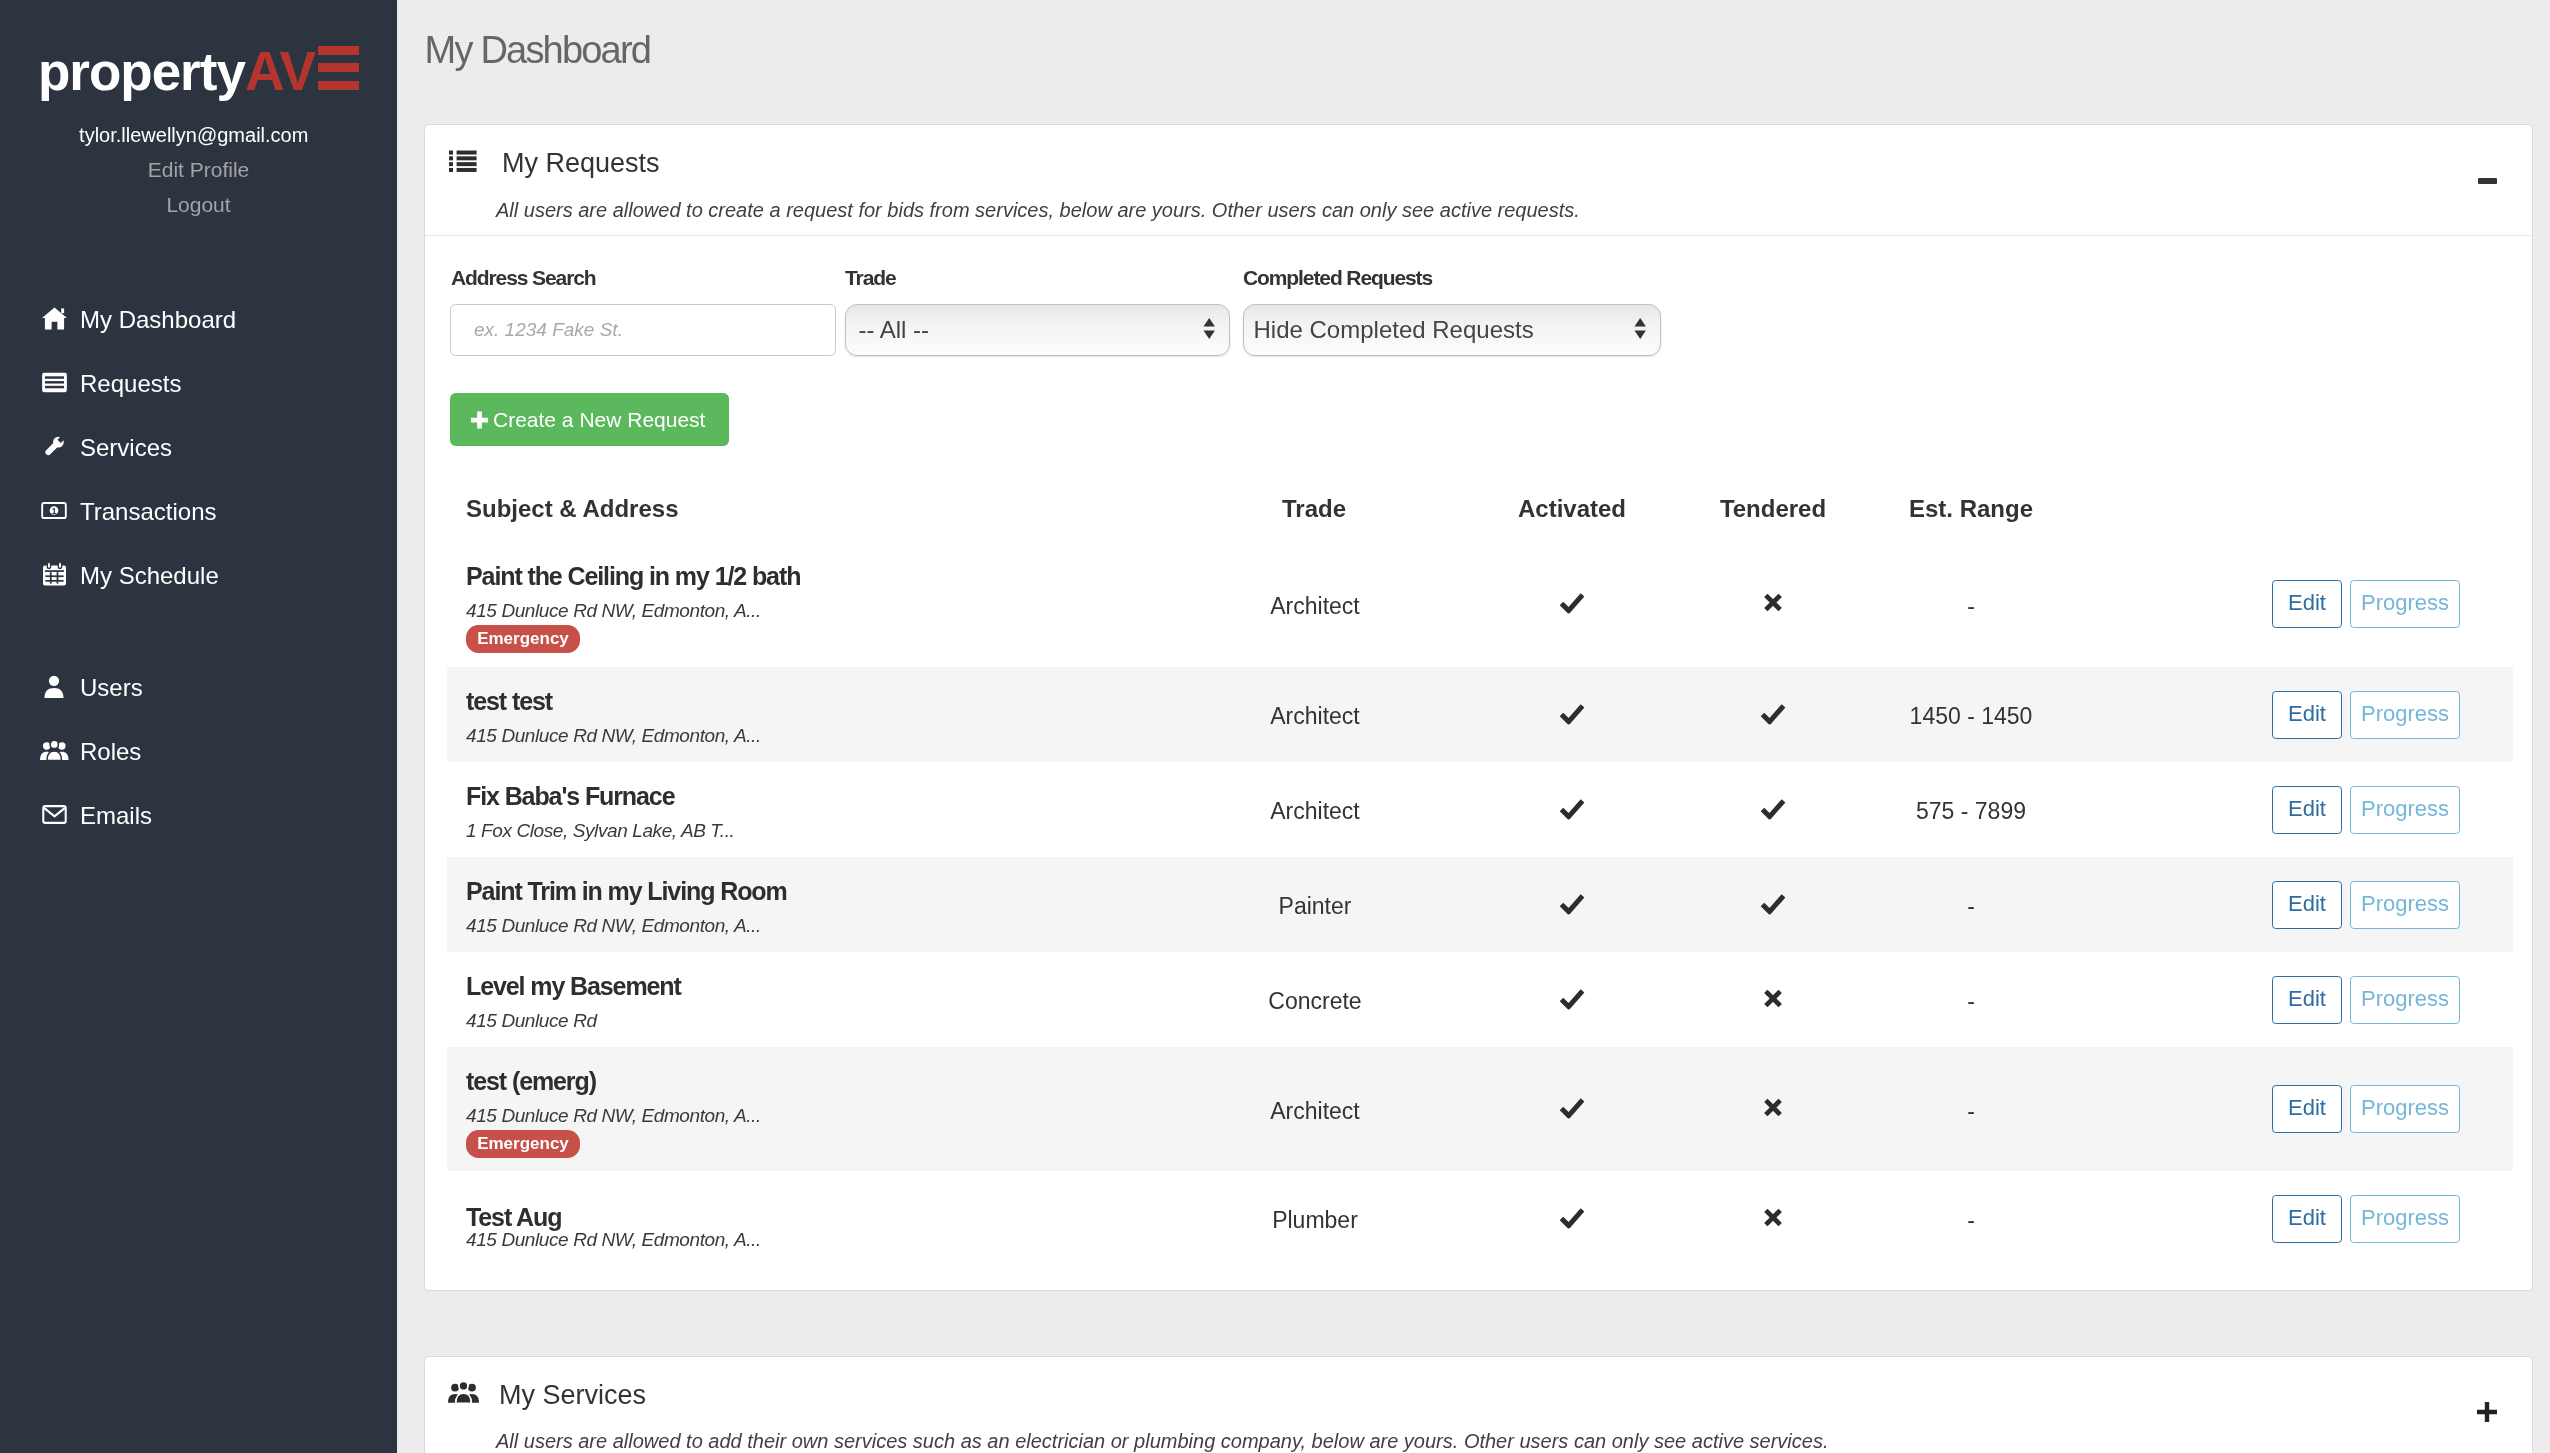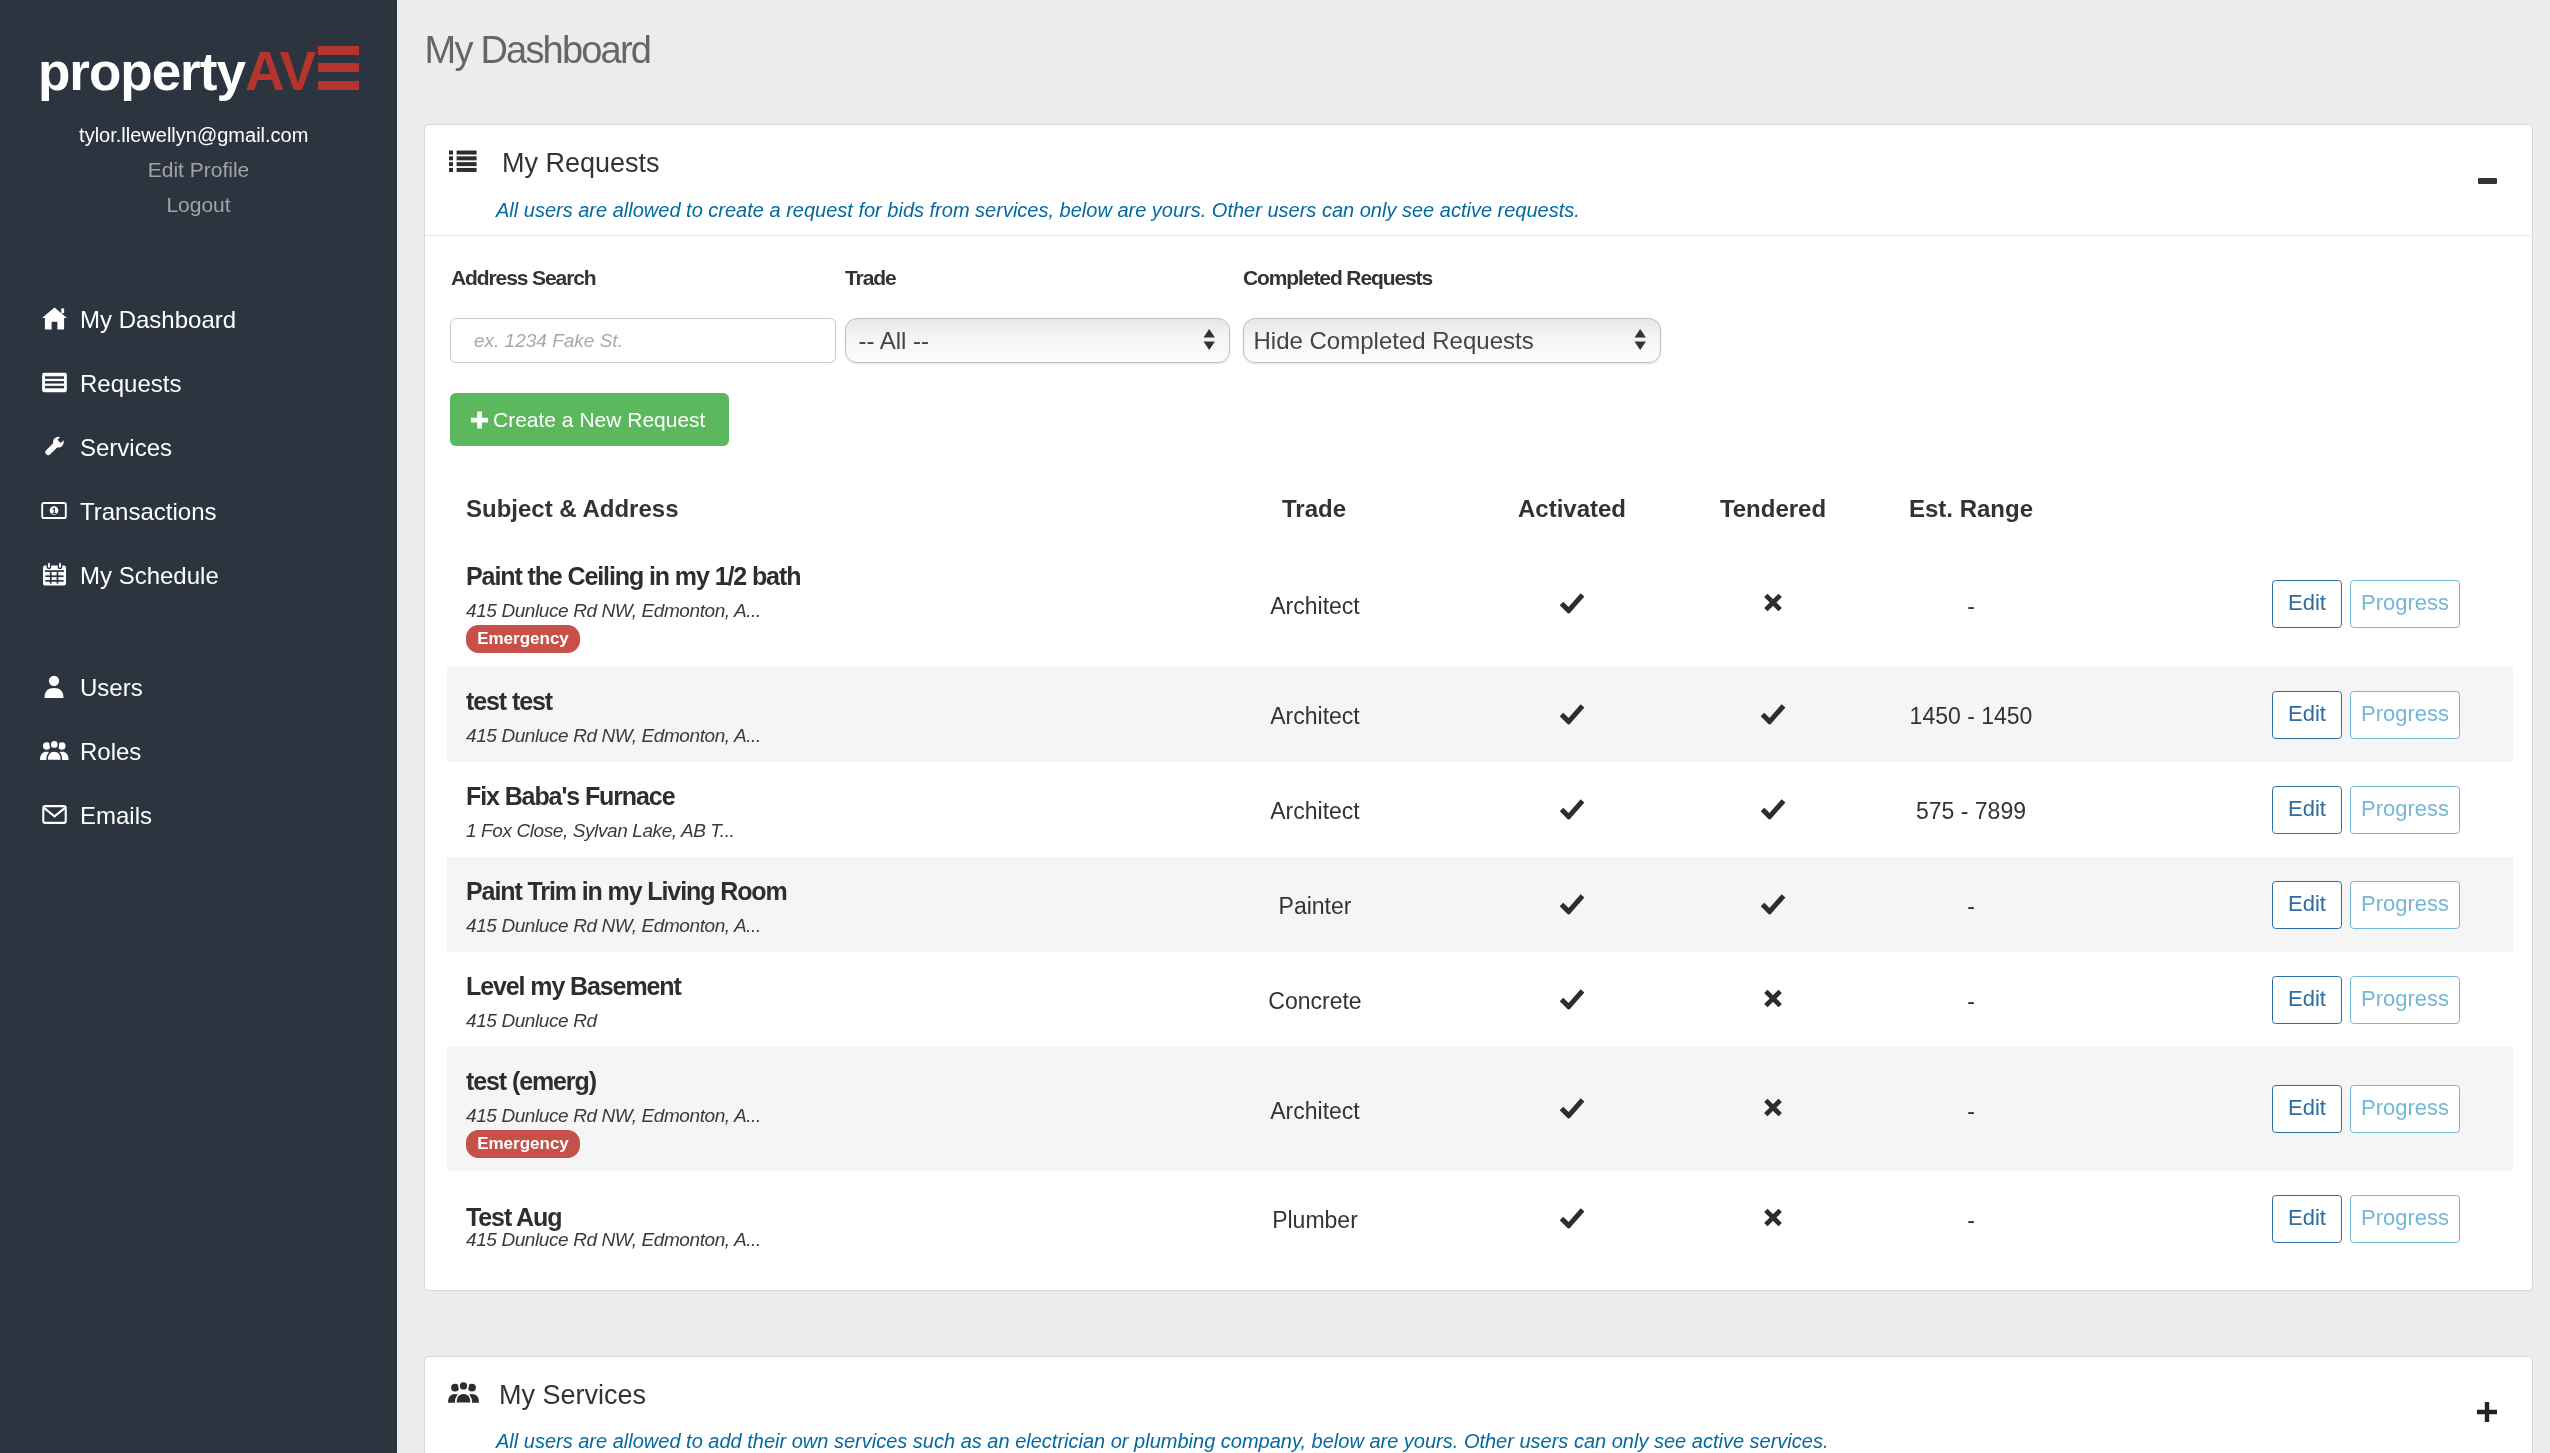--- a/index.html
+++ b/index.html
@@ -19,24 +19,24 @@
   .nav .item { height:64px; position:relative; }
   .nav .gap { height:48px; }
   .nav .icon { position:absolute; left:40px; top:50%; transform:translateY(-50%); width:28.5px; text-align:center; }
   .nav .label { position:absolute; left:80px; top:50%; transform:translateY(-50%); color:#fff; font-size:24px; white-space:nowrap; }
   #main { position:absolute; left:397px; top:0; width:2153px; height:1454px; background:#ececec; }
   #h1 { position:absolute; left:27.6px; top:31px; font-size:38px; letter-spacing:-1.8px; color:#666; line-height:1; }
   .card { position:absolute; left:27px; width:2109px; background:#fff; border:1px solid #d9d9d9; border-radius:4.8px; }
   #card1 { top:124px; height:1167px; }
   #card2 { top:1320px; height:137px;margin-top:36px; }
   .cardtitle { position:absolute; font-size:27px; color:#333; line-height:1; }
-  .cardsub { position:absolute; left:71px; font-size:20px; font-style:italic; color:#0369a1; line-height:1; white-space:nowrap; }
+  .cardsub { position:absolute; left:71px; font-size:20px; font-style:italic; color:#404040; line-height:1; white-space:nowrap; }
   #divider1 { position:absolute; left:0; top:110px; width:2108px; height:1px; background:#e7e7e7; }
   .flabel { position:absolute; top:142px; font-size:21px; letter-spacing:-1.1px; font-weight:bold; color:#333; line-height:1; }
-  .control { position:absolute; top:193px; height:45px; }
+  .control { position:absolute; top:179px; height:52px; }
   #addrinput { left:25px; width:386px; background:#fff; border:1px solid #c8c8c8; border-radius:5.7px; }
   #addrinput .ph { position:absolute; left:23px; top:50%; transform:translateY(-50%); color:#a8a8a8; font-size:19px; font-style:italic; }
   .select { background:linear-gradient(180deg,#e7e7e7 0%,#f3f3f3 40%,#fdfdfd 100%); border:1px solid #bfbfbf; border-radius:12px; box-shadow:0 1px 1.9px rgba(0,0,0,0.12); }
   .select .txt { position:absolute; top:50%; transform:translateY(-50%); color:#444; font-size:24px; white-space:nowrap; }
   .select .arrows { position:absolute; right:13.3px; top:50%; transform:translateY(-50%); }
   #sel1 { left:420px; width:385px; }
   #sel2 { left:818px; width:418px; }
   #greenbtn { position:absolute; left:25px; top:268px; width:279px; height:53px; background:#5cb85c; border-radius:5.7px; top:268px; }
   #greenbtn .t { position:absolute; left:43px; top:50%; transform:translateY(-50%); color:#fff; font-size:21px; white-space:nowrap; }
   #greenbtn svg { position:absolute; left:20px; top:50%; transform:translateY(-50%); }

